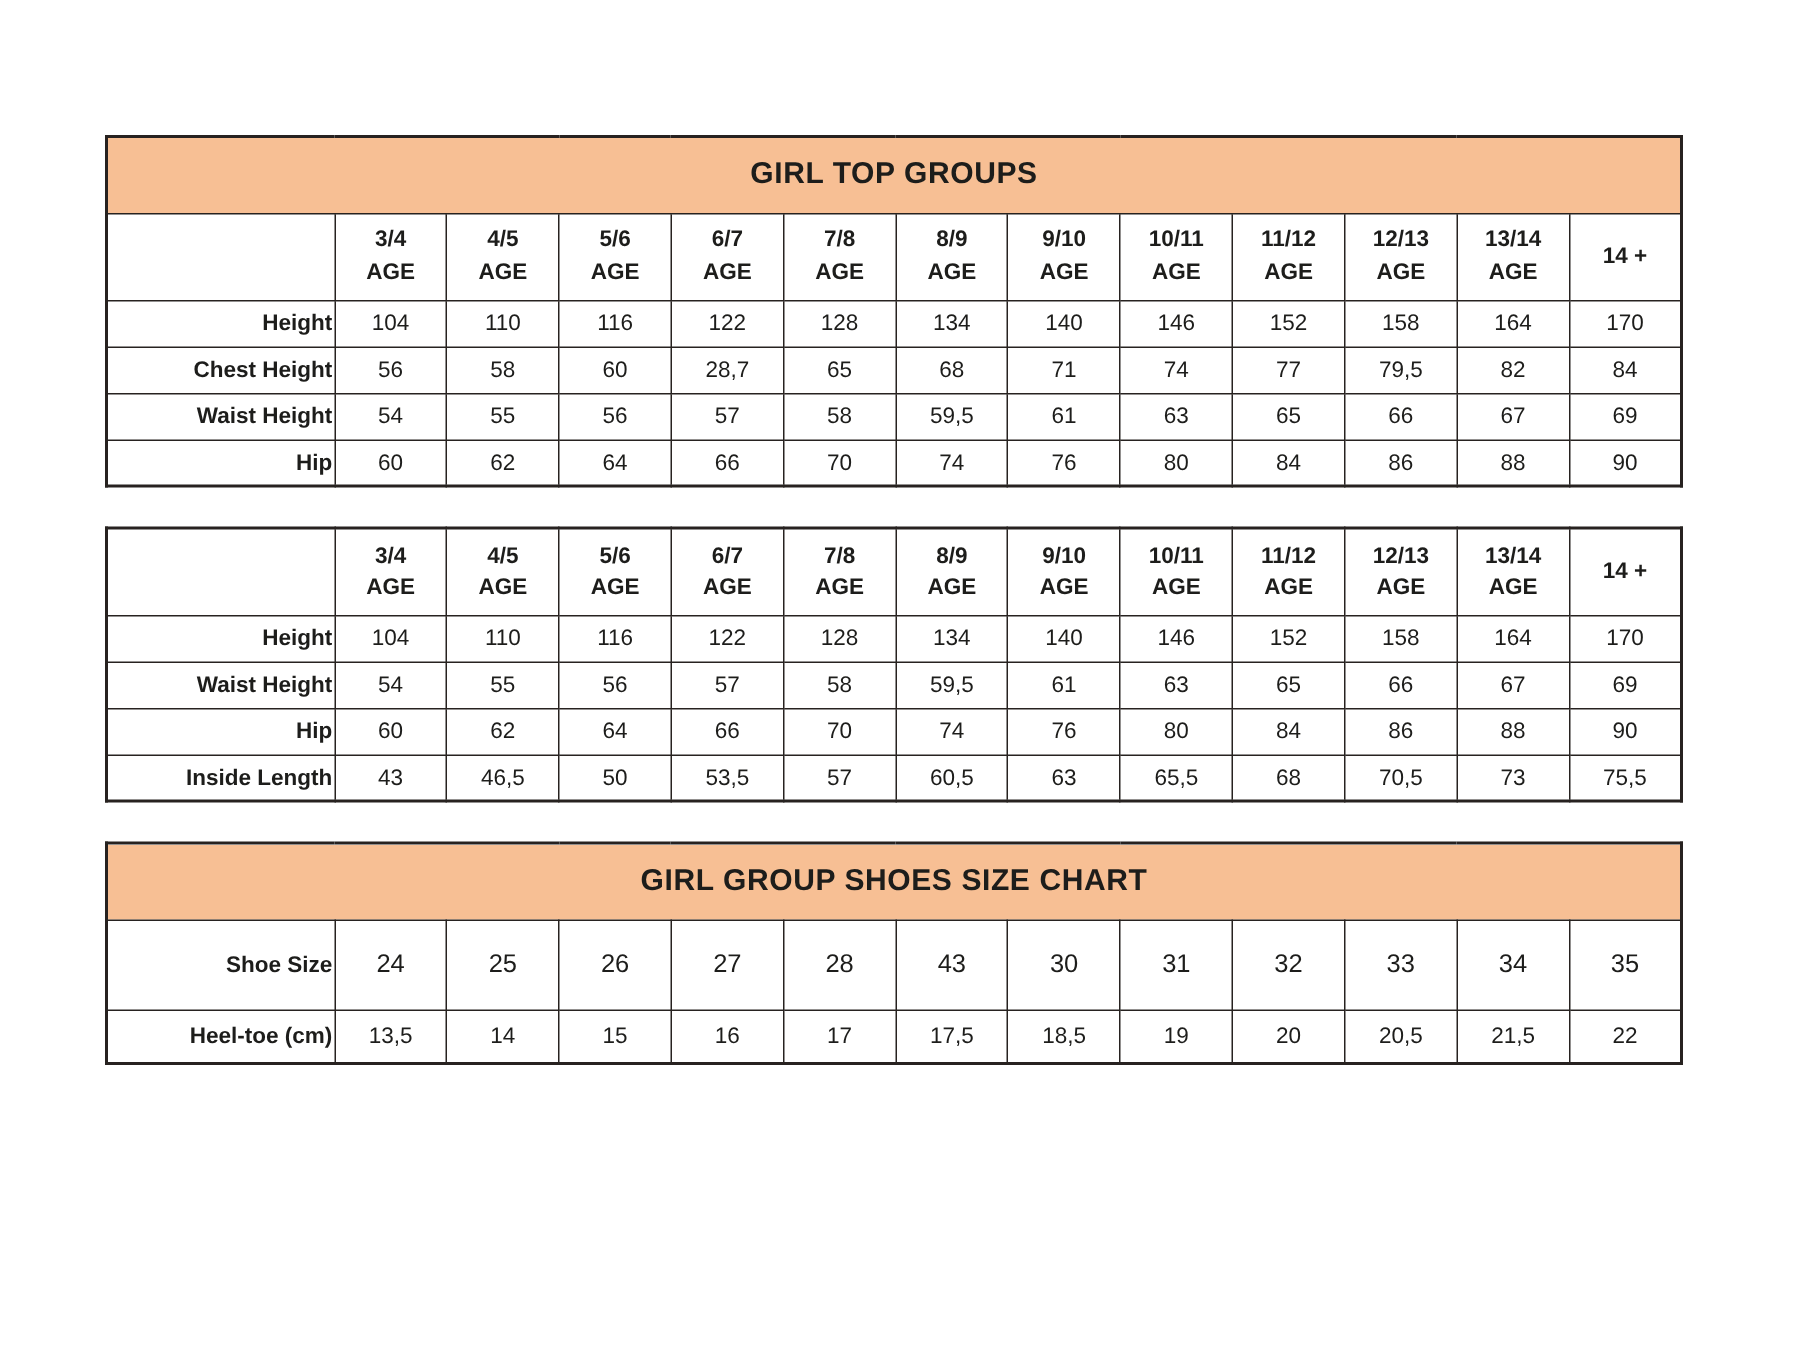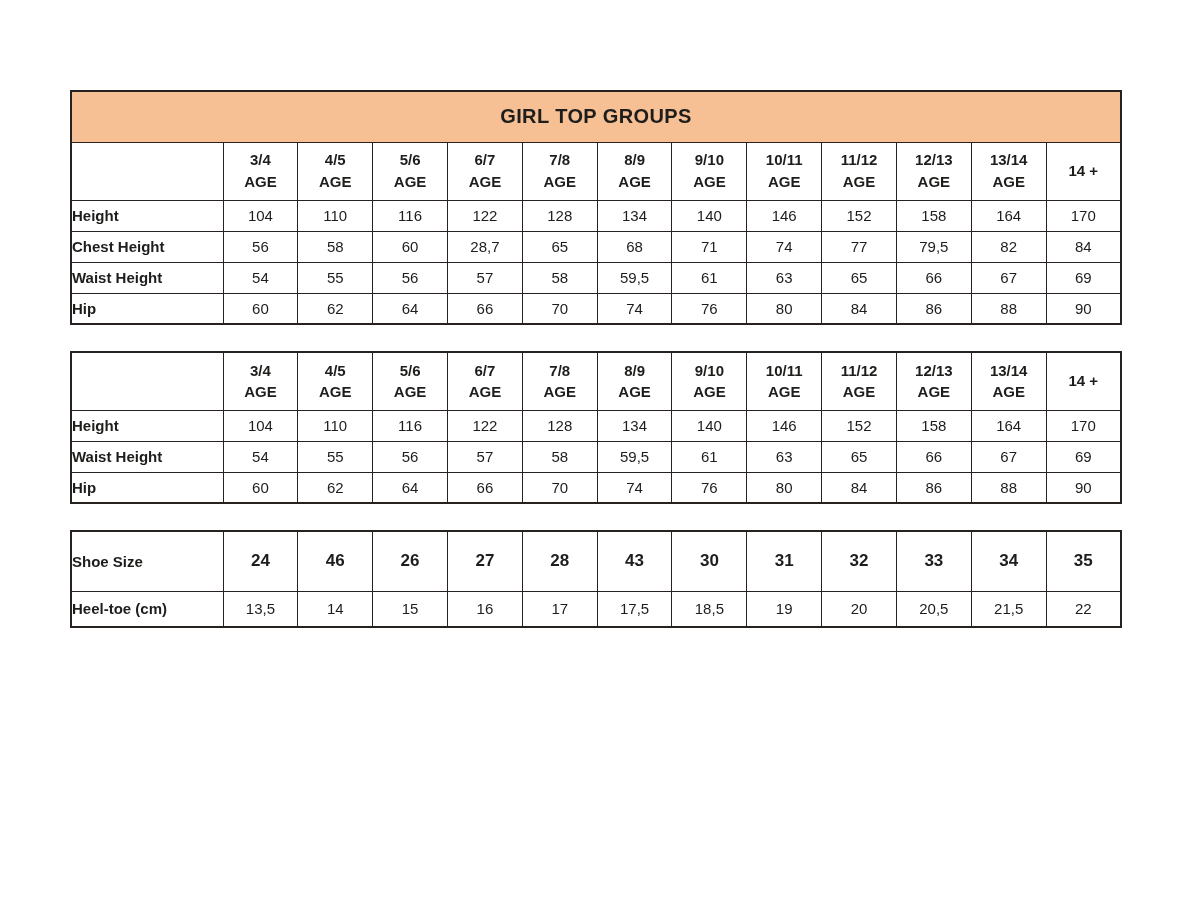--- a/index.html
+++ b/index.html
@@ -42,35 +42,35 @@
   }
   .head-cell{
     height:58px;
     font-weight:bold;
     font-size:15px;
     text-align:center;
     vertical-align:middle;
     line-height:1.45;
   }
   .label-cell{
-    text-align:left;
-    padding-left:0;
+    text-align:right;
+    padding-left:16px;
     font-weight:bold;
     font-size:15px;
     vertical-align:middle;
   }
   .val-cell{
     text-align:center;
     font-size:15px;
     vertical-align:middle;
     height:31px;
   }
   
   table.shoes tr.bold-row .val-cell{
-    font-weight:bold;
+    font-weight:normal;
     font-size:17px;
     height:60px;
     margin-left:28px;
   }
   table.shoes tr.bold-row .label-cell{height:60px;}
   table.shoes tr.plain-row .val-cell{height:36px;border-radius:13px;}
   table.shoes tr.plain-row .label-cell{height:36px;}
 </style>
 </head>
 <body style="background: rgb(255, 255, 255);">
@@ -291,32 +291,50 @@
           <td class="val-cell">66</td>
           <td class="val-cell">70</td>
           <td class="val-cell">74</td>
           <td class="val-cell">76</td>
           <td class="val-cell">80</td>
           <td class="val-cell">84</td>
           <td class="val-cell">86</td>
           <td class="val-cell">88</td>
           <td class="val-cell">90</td>
         </tr>
+        <tr class="plain-row">
+          <td class="label-cell">Inside Length</td>
+          <td class="val-cell">43</td>
+          <td class="val-cell">46,5</td>
+          <td class="val-cell">50</td>
+          <td class="val-cell">53,5</td>
+          <td class="val-cell">57</td>
+          <td class="val-cell">60,5</td>
+          <td class="val-cell">63</td>
+          <td class="val-cell">65,5</td>
+          <td class="val-cell">68</td>
+          <td class="val-cell">70,5</td>
+          <td class="val-cell">73</td>
+          <td class="val-cell">75,5</td>
+        </tr>
       </tbody>
     </table>
   <table class="size-table shoes">
     <colgroup>
         <col class="col-label">
         <col span="12" class="col-val">
       </colgroup>
   <tbody>
+        <tr>
+          <th class="title-cell" colspan="13">GIRL GROUP SHOES SIZE CHART</th>
+        </tr>
         <tr class="bold-row">
           <td class="label-cell">Shoe Size</td>
           <td class="val-cell">24</td>
-          <td class="val-cell">46</td>
+          <td class="val-cell">25</td>
           <td class="val-cell">26</td>
           <td class="val-cell">27</td>
           <td class="val-cell">28</td>
           <td class="val-cell">43</td>
           <td class="val-cell">30</td>
           <td class="val-cell">31</td>
           <td class="val-cell">32</td>
           <td class="val-cell">33</td>
           <td class="val-cell">34</td>
           <td class="val-cell">35</td>

